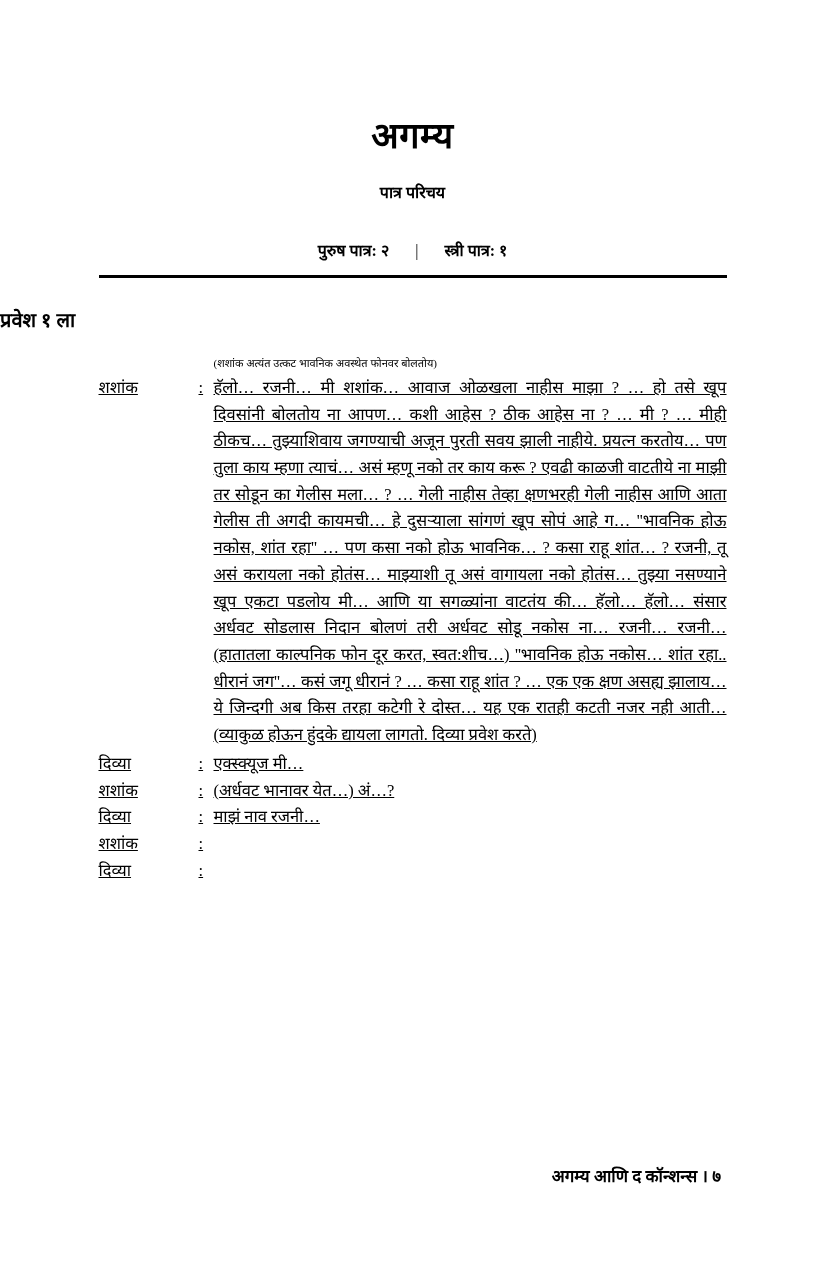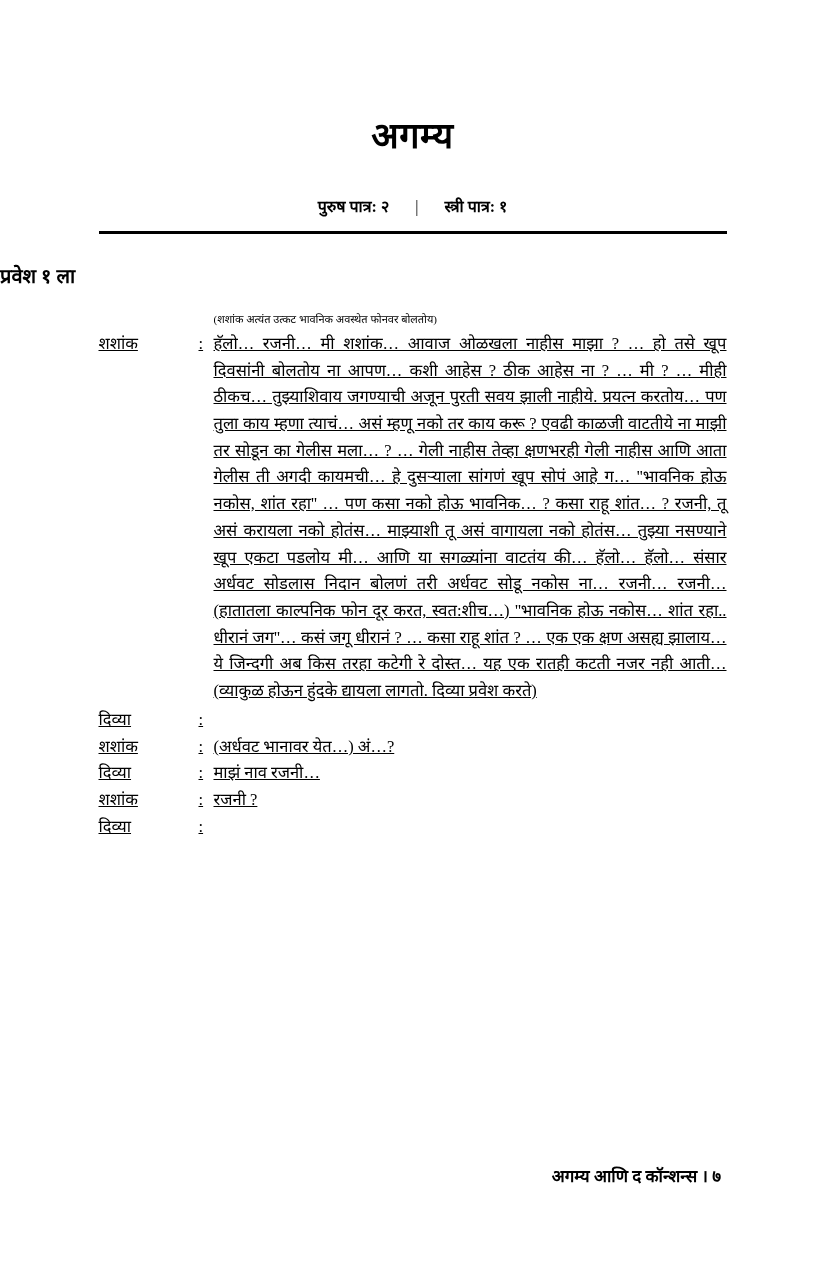--- a/index.html
+++ b/index.html
@@ -109,20 +109,21 @@
     text-align: right;
   }
 </style>
 </head>
 <body>
 
 <div class="page">
 
   <div class="title">अगम्य</div>
 
+  <div class="subtitle">पात्र परिचय</div>
 
   <div class="castline">
     <span>पुरुष पात्र: २</span><span class="sep">|</span><span>स्त्री पात्र: १</span>
   </div>
 
   <div class="rule"></div>
 
   <div class="scene">प्रवेश १ ला</div>
 
   <div class="body-area">
@@ -131,38 +132,38 @@
 
     <div class="dlg long">
       <div class="who">शशांक</div>
       <div class="colon">:</div>
       <div class="says">हॅलो… रजनी… मी शशांक… आवाज ओळखला नाहीस माझा ? … हो तसे खूप दिवसांनी बोलतोय ना आपण… कशी आहेस ? ठीक आहेस ना ? … मी ? … मीही ठीकच… तुझ्याशिवाय जगण्याची अजून पुरती सवय झाली नाहीये. प्रयत्न करतोय… पण तुला काय म्हणा त्याचं… असं म्हणू नको तर काय करू ? एवढी काळजी वाटतीये ना माझी तर सोडून का गेलीस मला… ? … गेली नाहीस तेव्हा क्षणभरही गेली नाहीस आणि आता गेलीस ती अगदी कायमची… हे दुसऱ्याला सांगणं खूप सोपं आहे ग… ''भावनिक होऊ नकोस, शांत रहा'' … पण कसा नको होऊ भावनिक… ? कसा राहू शांत… ? रजनी, तू असं करायला नको होतंस… माझ्याशी तू असं वागायला नको होतंस… तुझ्या नसण्याने खूप एकटा पडलोय मी… आणि या सगळ्यांना वाटतंय की… हॅलो… हॅलो… संसार अर्धवट सोडलास निदान बोलणं तरी अर्धवट सोडू नकोस ना… रजनी… रजनी… (हातातला काल्पनिक फोन दूर करत, स्वत:शीच…) ''भावनिक होऊ नकोस… शांत रहा.. धीरानं जग''… कसं जगू धीरानं ? … कसा राहू शांत ? … एक एक क्षण असह्य झालाय… ये जिन्दगी अब किस तरहा कटेगी रे दोस्त… यह एक रातही कटती नजर नही आती… (व्याकुळ होऊन हुंदके द्यायला लागतो. दिव्या प्रवेश करते)</div>
     </div>
 
     <div class="dlg">
       <div class="who">दिव्या</div>
       <div class="colon">:</div>
+      <div class="says">एक्स्क्यूज मी…</div>
     </div>
 
     <div class="dlg tight">
       <div class="who">शशांक</div>
       <div class="colon">:</div>
       <div class="says">(अर्धवट भानावर येत…) अं…?</div>
     </div>
 
     <div class="dlg tight">
       <div class="who">दिव्या</div>
       <div class="colon">:</div>
       <div class="says">माझं नाव रजनी…</div>
     </div>
 
     <div class="dlg tight">
       <div class="who">शशांक</div>
       <div class="colon">:</div>
-      <div class="says">रजनी ?</div>
     </div>
 
     <div class="dlg tight">
       <div class="who">दिव्या</div>
       <div class="colon">:</div>
     </div>
 
   </div>
 
   <div class="footer">अगम्य आणि द कॉन्शन्स । ७</div>

